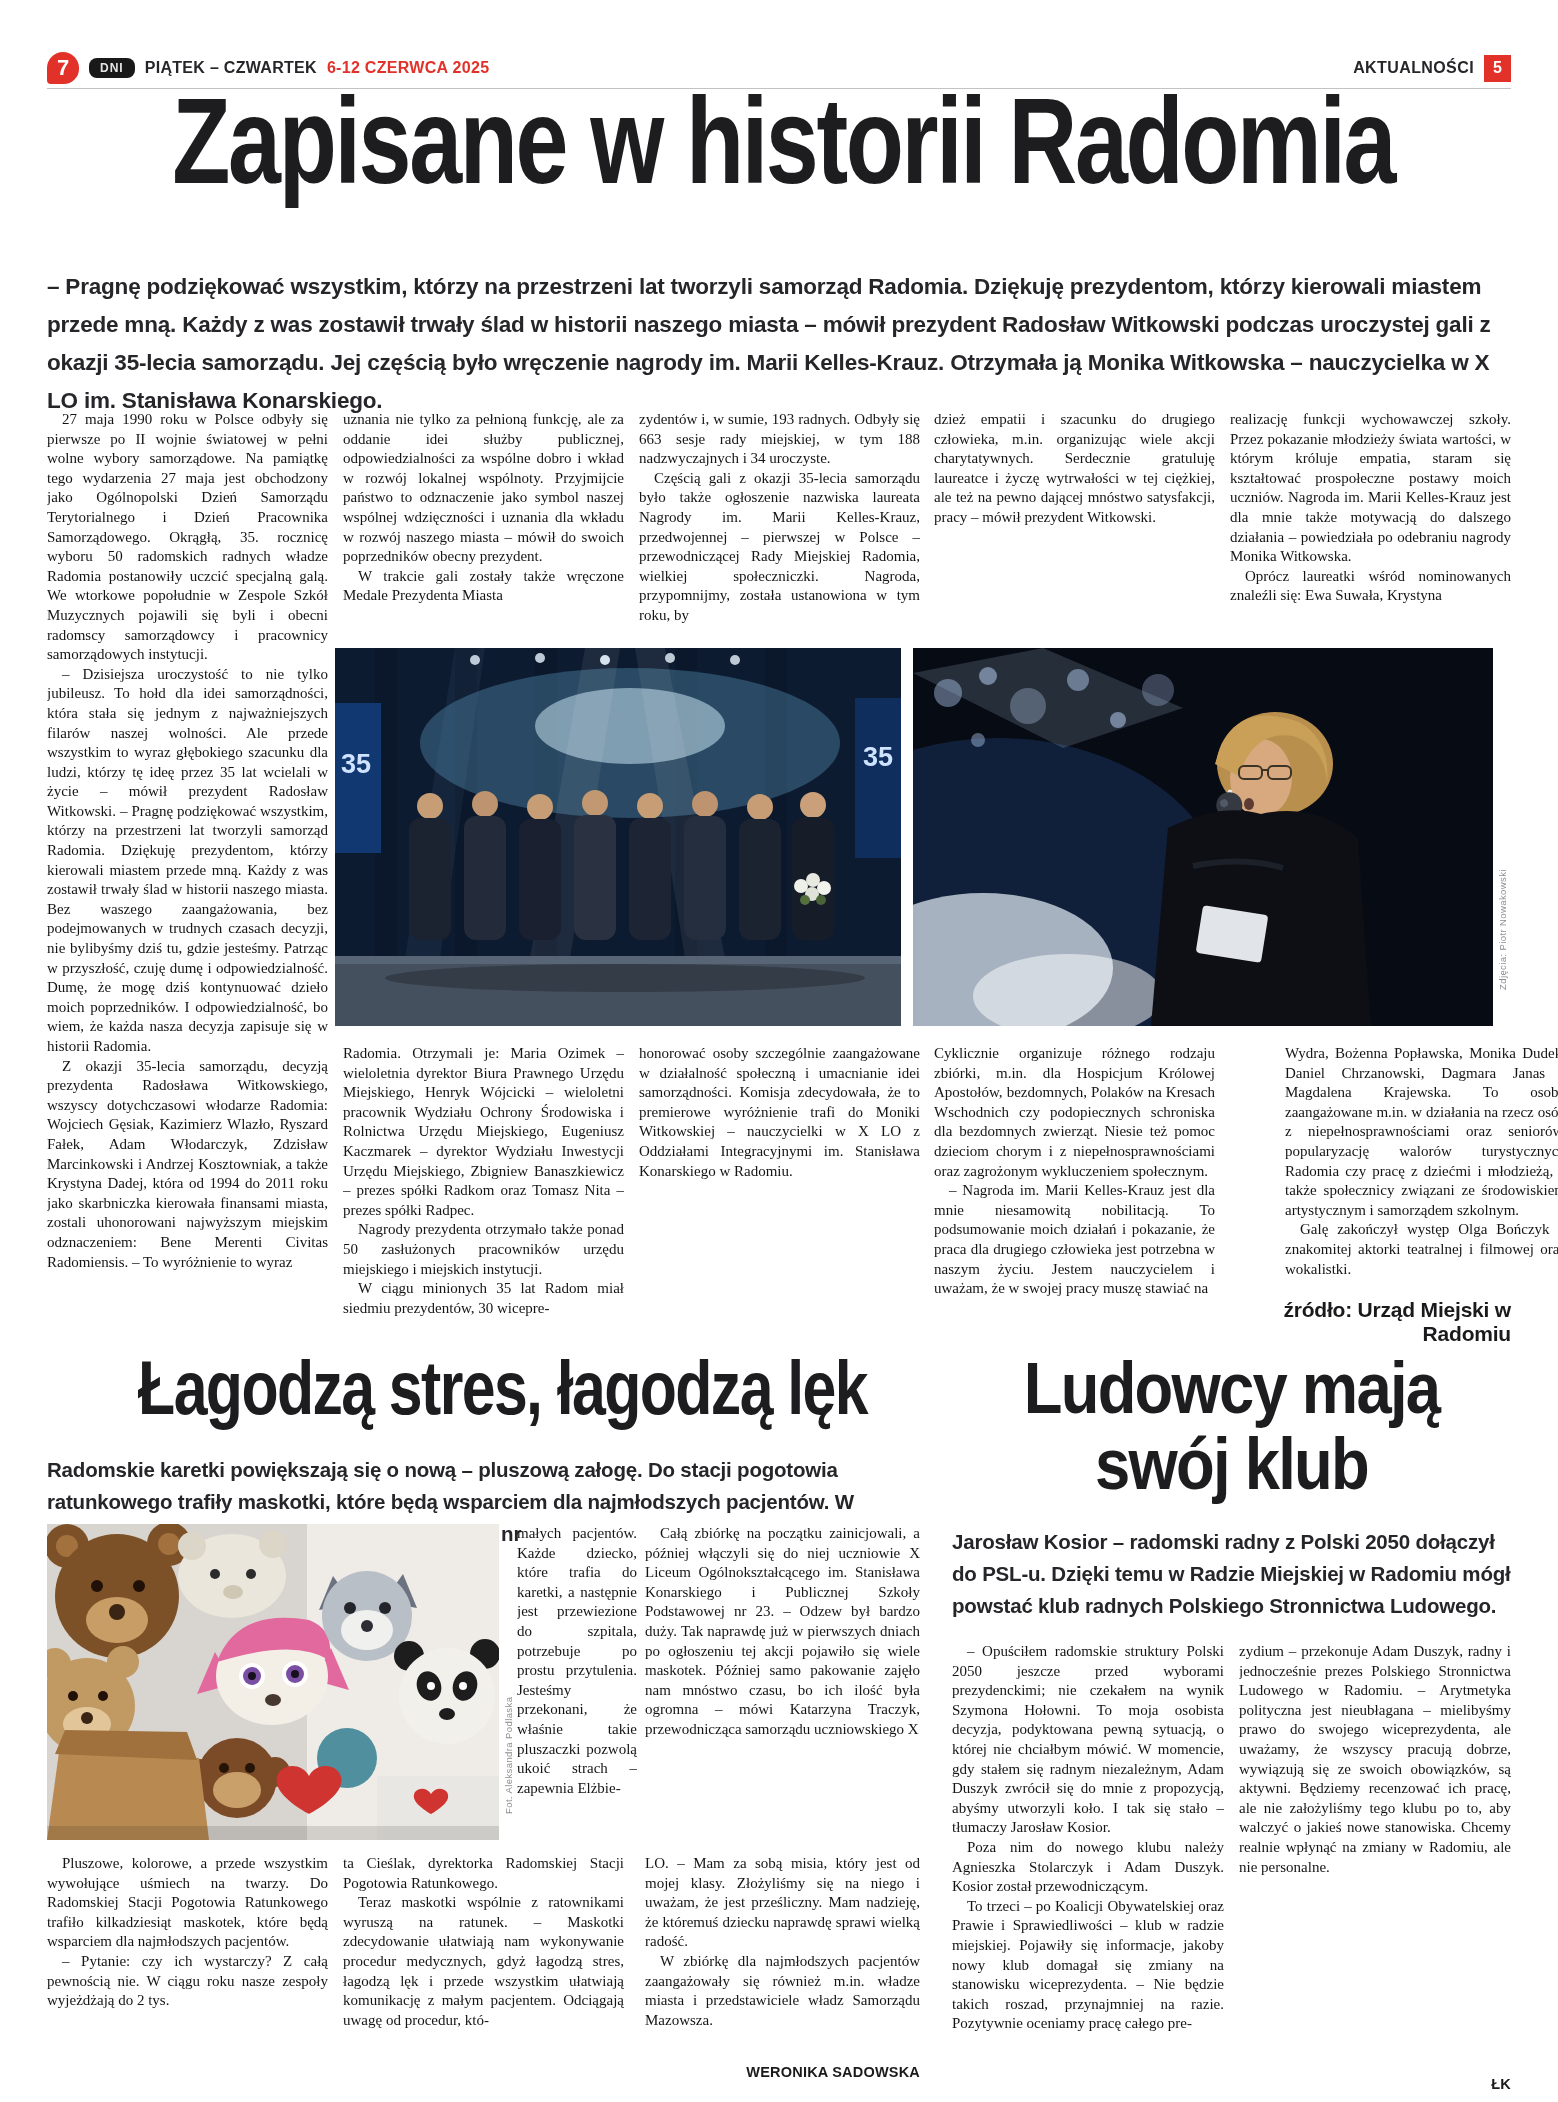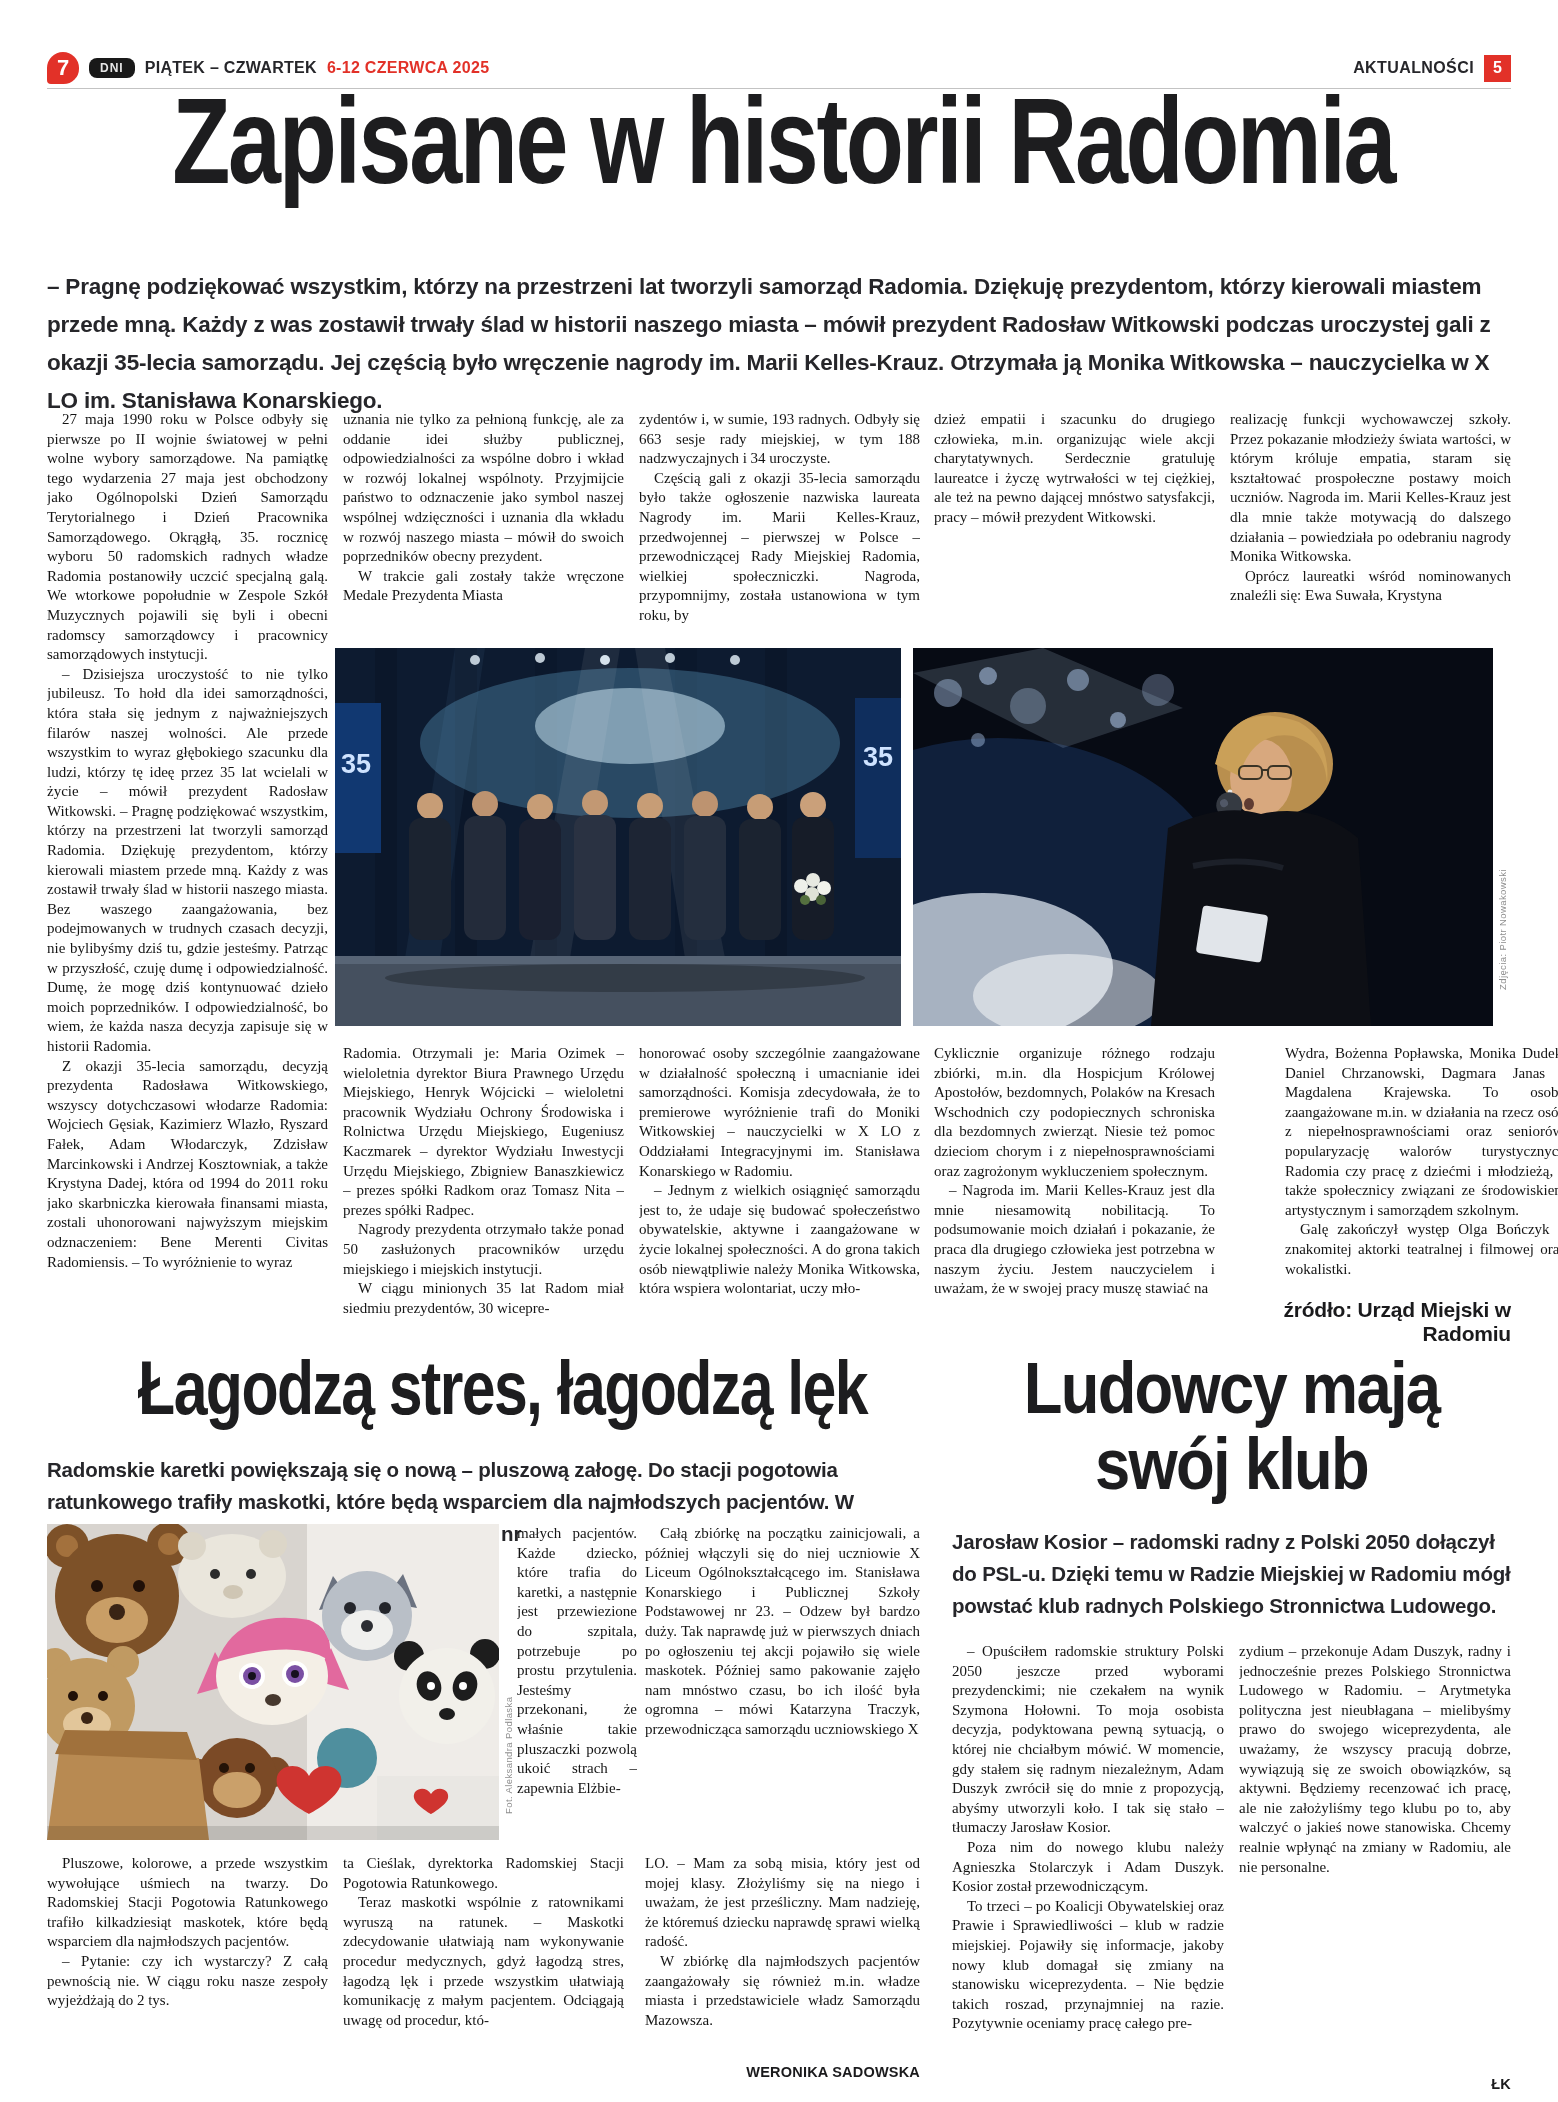--- a/index.html
+++ b/index.html
@@ -199,21 +199,20 @@
 
     <div class="vcred" style="left:1450px;top:420px;height:200px">Zdjęcia: Piotr Nowakowski</div>
 
     <div class="mcol coltext" style="left:296px;top:634px;width:281px;height:294px">
         <p class="cont">Radomia. Otrzymali je: Maria Ozimek – wieloletnia dyrektor Biura Prawnego Urzędu Miejskiego, Henryk Wójcicki – wieloletni pracownik Wydziału Ochrony Środowiska i Rolnictwa Urzędu Miejskiego, Eugeniusz Kaczmarek – dyrektor Wydziału Inwestycji Urzędu Miejskiego, Zbigniew Banaszkiewicz – prezes spółki Radkom oraz Tomasz Nita – prezes spółki Radpec.</p>
         <p>Nagrody prezydenta otrzymało także ponad 50 zasłużonych pracowników urzędu miejskiego i miejskich instytucji.</p>
         <p>W ciągu minionych 35 lat Radom miał siedmiu prezydentów, 30 wicepre-</p>
       </div>
     <div class="mcol coltext" style="left:592px;top:634px;width:281px;height:294px">
         <p class="cont">honorować osoby szczególnie zaangażowane w działalność społeczną i umacnianie idei samorządności. Komisja zdecydowała, że to premierowe wyróżnienie trafi do Moniki Witkowskiej – nauczycielki w X LO z Oddziałami Integracyjnymi im. Stanisława Konarskiego w Radomiu.</p>
-        <p>– Jednym z wielkich osiągnięć samorządu jest to, że udaje się budować społeczeństwo obywatelskie, aktywne i zaangażowane w życie lokalnej społeczności. A do grona takich osób niewątpliwie należy Monika Witkowska, która wspiera wolontariat, uczy mło-</p>
       </div>
     <div class="mcol coltext" style="left:887px;top:634px;width:281px;height:294px">
         <p class="cont">Cyklicznie organizuje różnego rodzaju zbiórki, m.in. dla Hospicjum Królowej Apostołów, bezdomnych, Polaków na Kresach Wschodnich czy podopiecznych schroniska dla bezdomnych zwierząt. Niesie też pomoc dzieciom chorym i z niepełnosprawnościami oraz zagrożonym wykluczeniem społecznym.</p>
         <p>– Nagroda im. Marii Kelles-Krauz jest dla mnie niesamowitą nobilitacją. To podsumowanie moich działań i pokazanie, że praca dla drugiego człowieka jest potrzebna w naszym życiu. Jestem nauczycielem i uważam, że w swojej pracy muszę stawiać na</p>
       </div>
     <div class="mcol coltext" style="left:1238px;top:634px;width:281px;height:250px">
         <p class="cont">Wydra, Bożenna Popławska, Monika Dudek, Daniel Chrzanowski, Dagmara Janas i Magdalena Krajewska. To osoby zaangażowane m.in. w działania na rzecz osób z niepełnosprawnościami oraz seniorów, popularyzację walorów turystycznych Radomia czy pracę z dziećmi i młodzieżą, a także społecznicy związani ze środowiskiem artystycznym i samorządem szkolnym.</p>
         <p>Galę zakończył występ Olga Bończyk – znakomitej aktorki teatralnej i filmowej oraz wokalistki.</p>
       </div>
 

